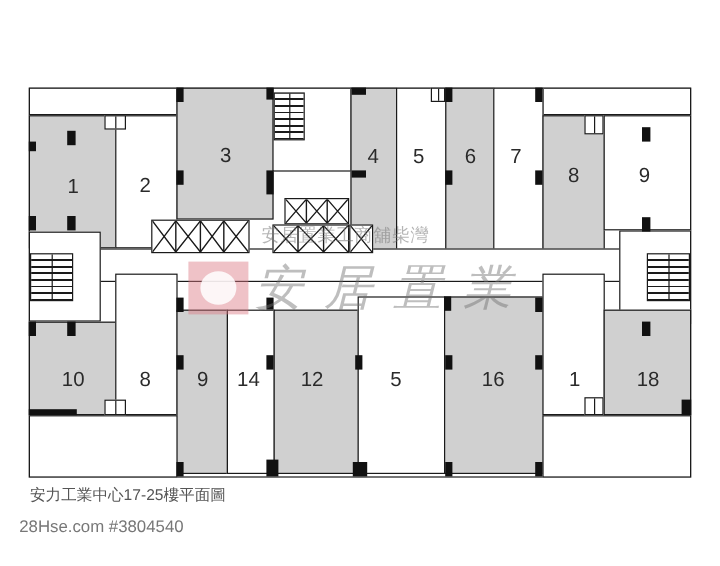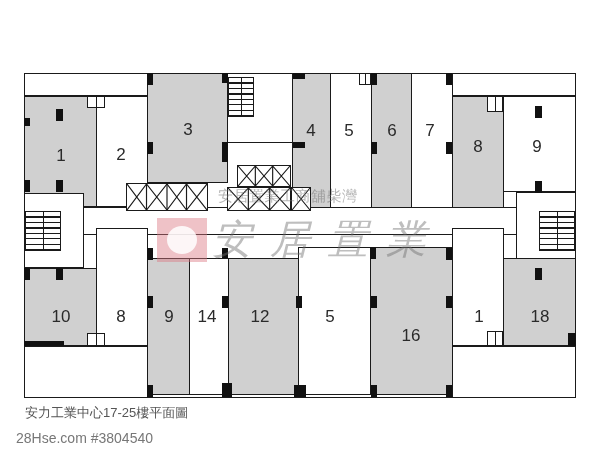--- a/index.html
+++ b/index.html
@@ -146,21 +146,21 @@
   <span class="num" style="left:392px;top:131px;">6</span>
   <span class="num" style="left:430px;top:131px;">7</span>
   <span class="num" style="left:478px;top:147px;">8</span>
   <span class="num" style="left:537px;top:147px;">9</span>
   <span class="num" style="left:61px;top:317px;">10</span>
   <span class="num" style="left:121px;top:317px;">8</span>
   <span class="num" style="left:169px;top:317px;">9</span>
   <span class="num" style="left:207px;top:317px;">14</span>
   <span class="num" style="left:260px;top:317px;">12</span>
   <span class="num" style="left:330px;top:317px;">5</span>
-  <span class="num" style="left:411px;top:336px;">16</span>
+  <span class="num" style="left:411px;top:317px;">16</span>
   <span class="num" style="left:479px;top:317px;">1</span>
   <span class="num" style="left:540px;top:317px;">18</span>
 </div>
 
 <div class="wm-logo"></div>
 <span class="wm-small">安居置業工商舖柴灣</span>
 <span class="wm-big">安居置業</span>
 
 <div class="caption">安力工業中心17-25樓平面圖</div>
 <div class="ref">28Hse.com #3804540</div>

